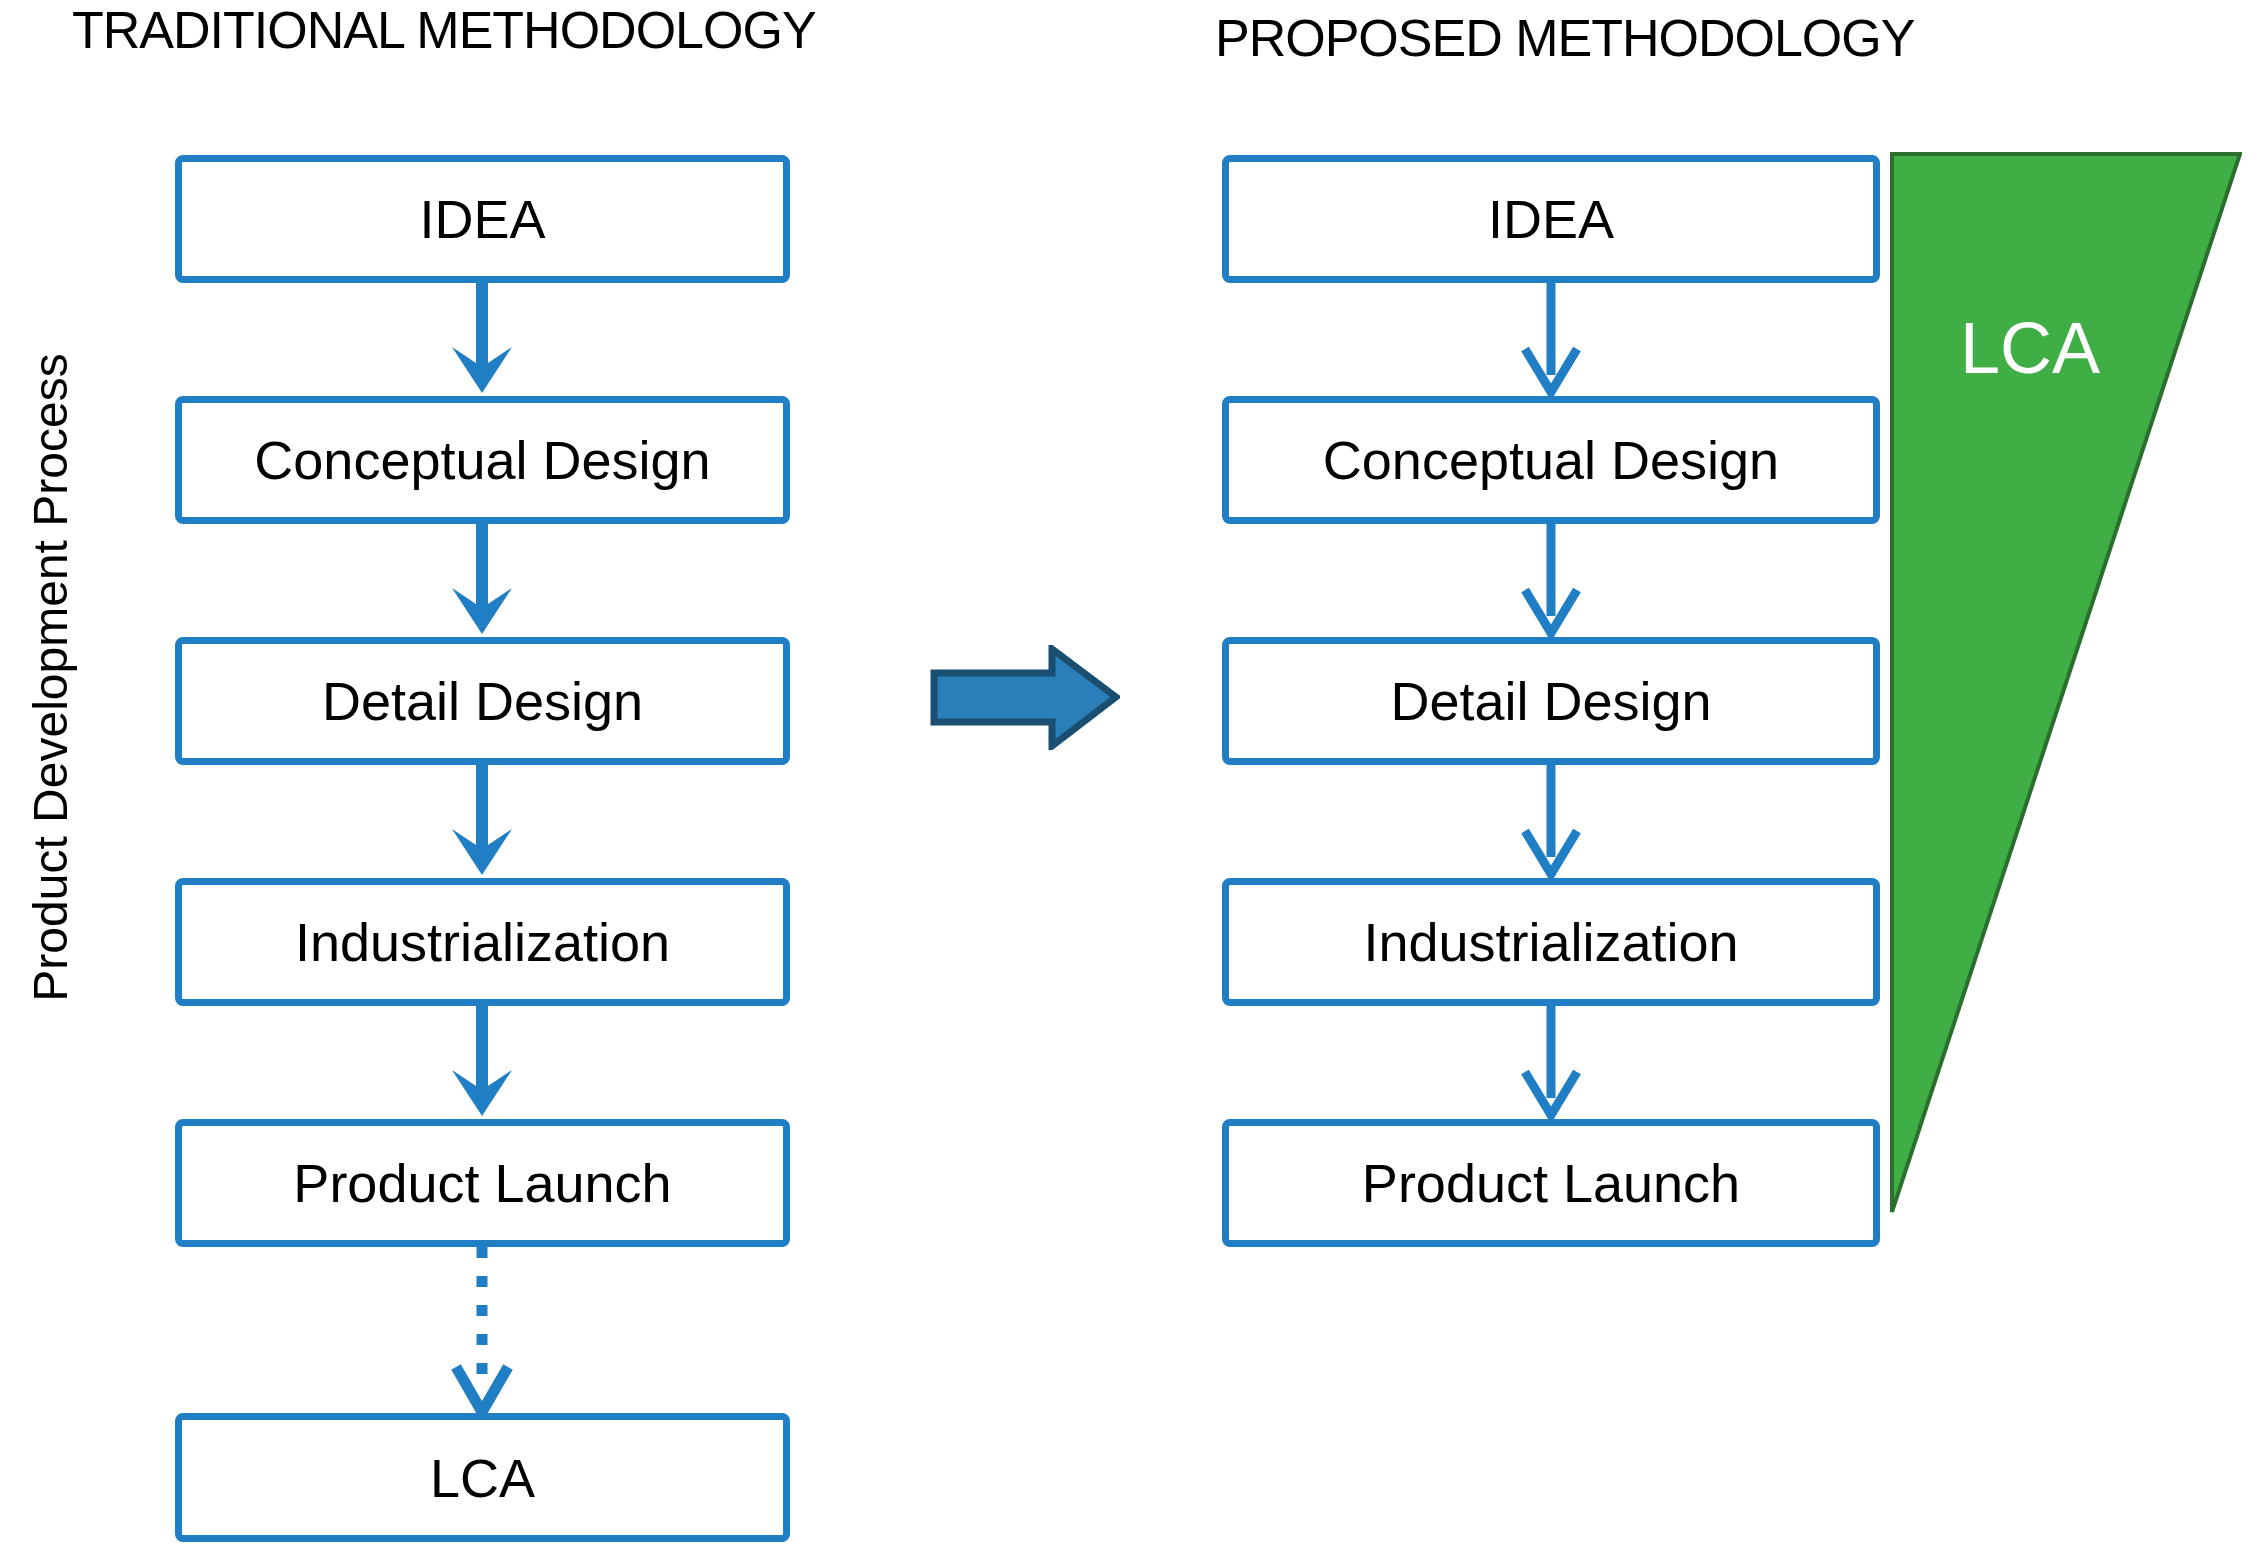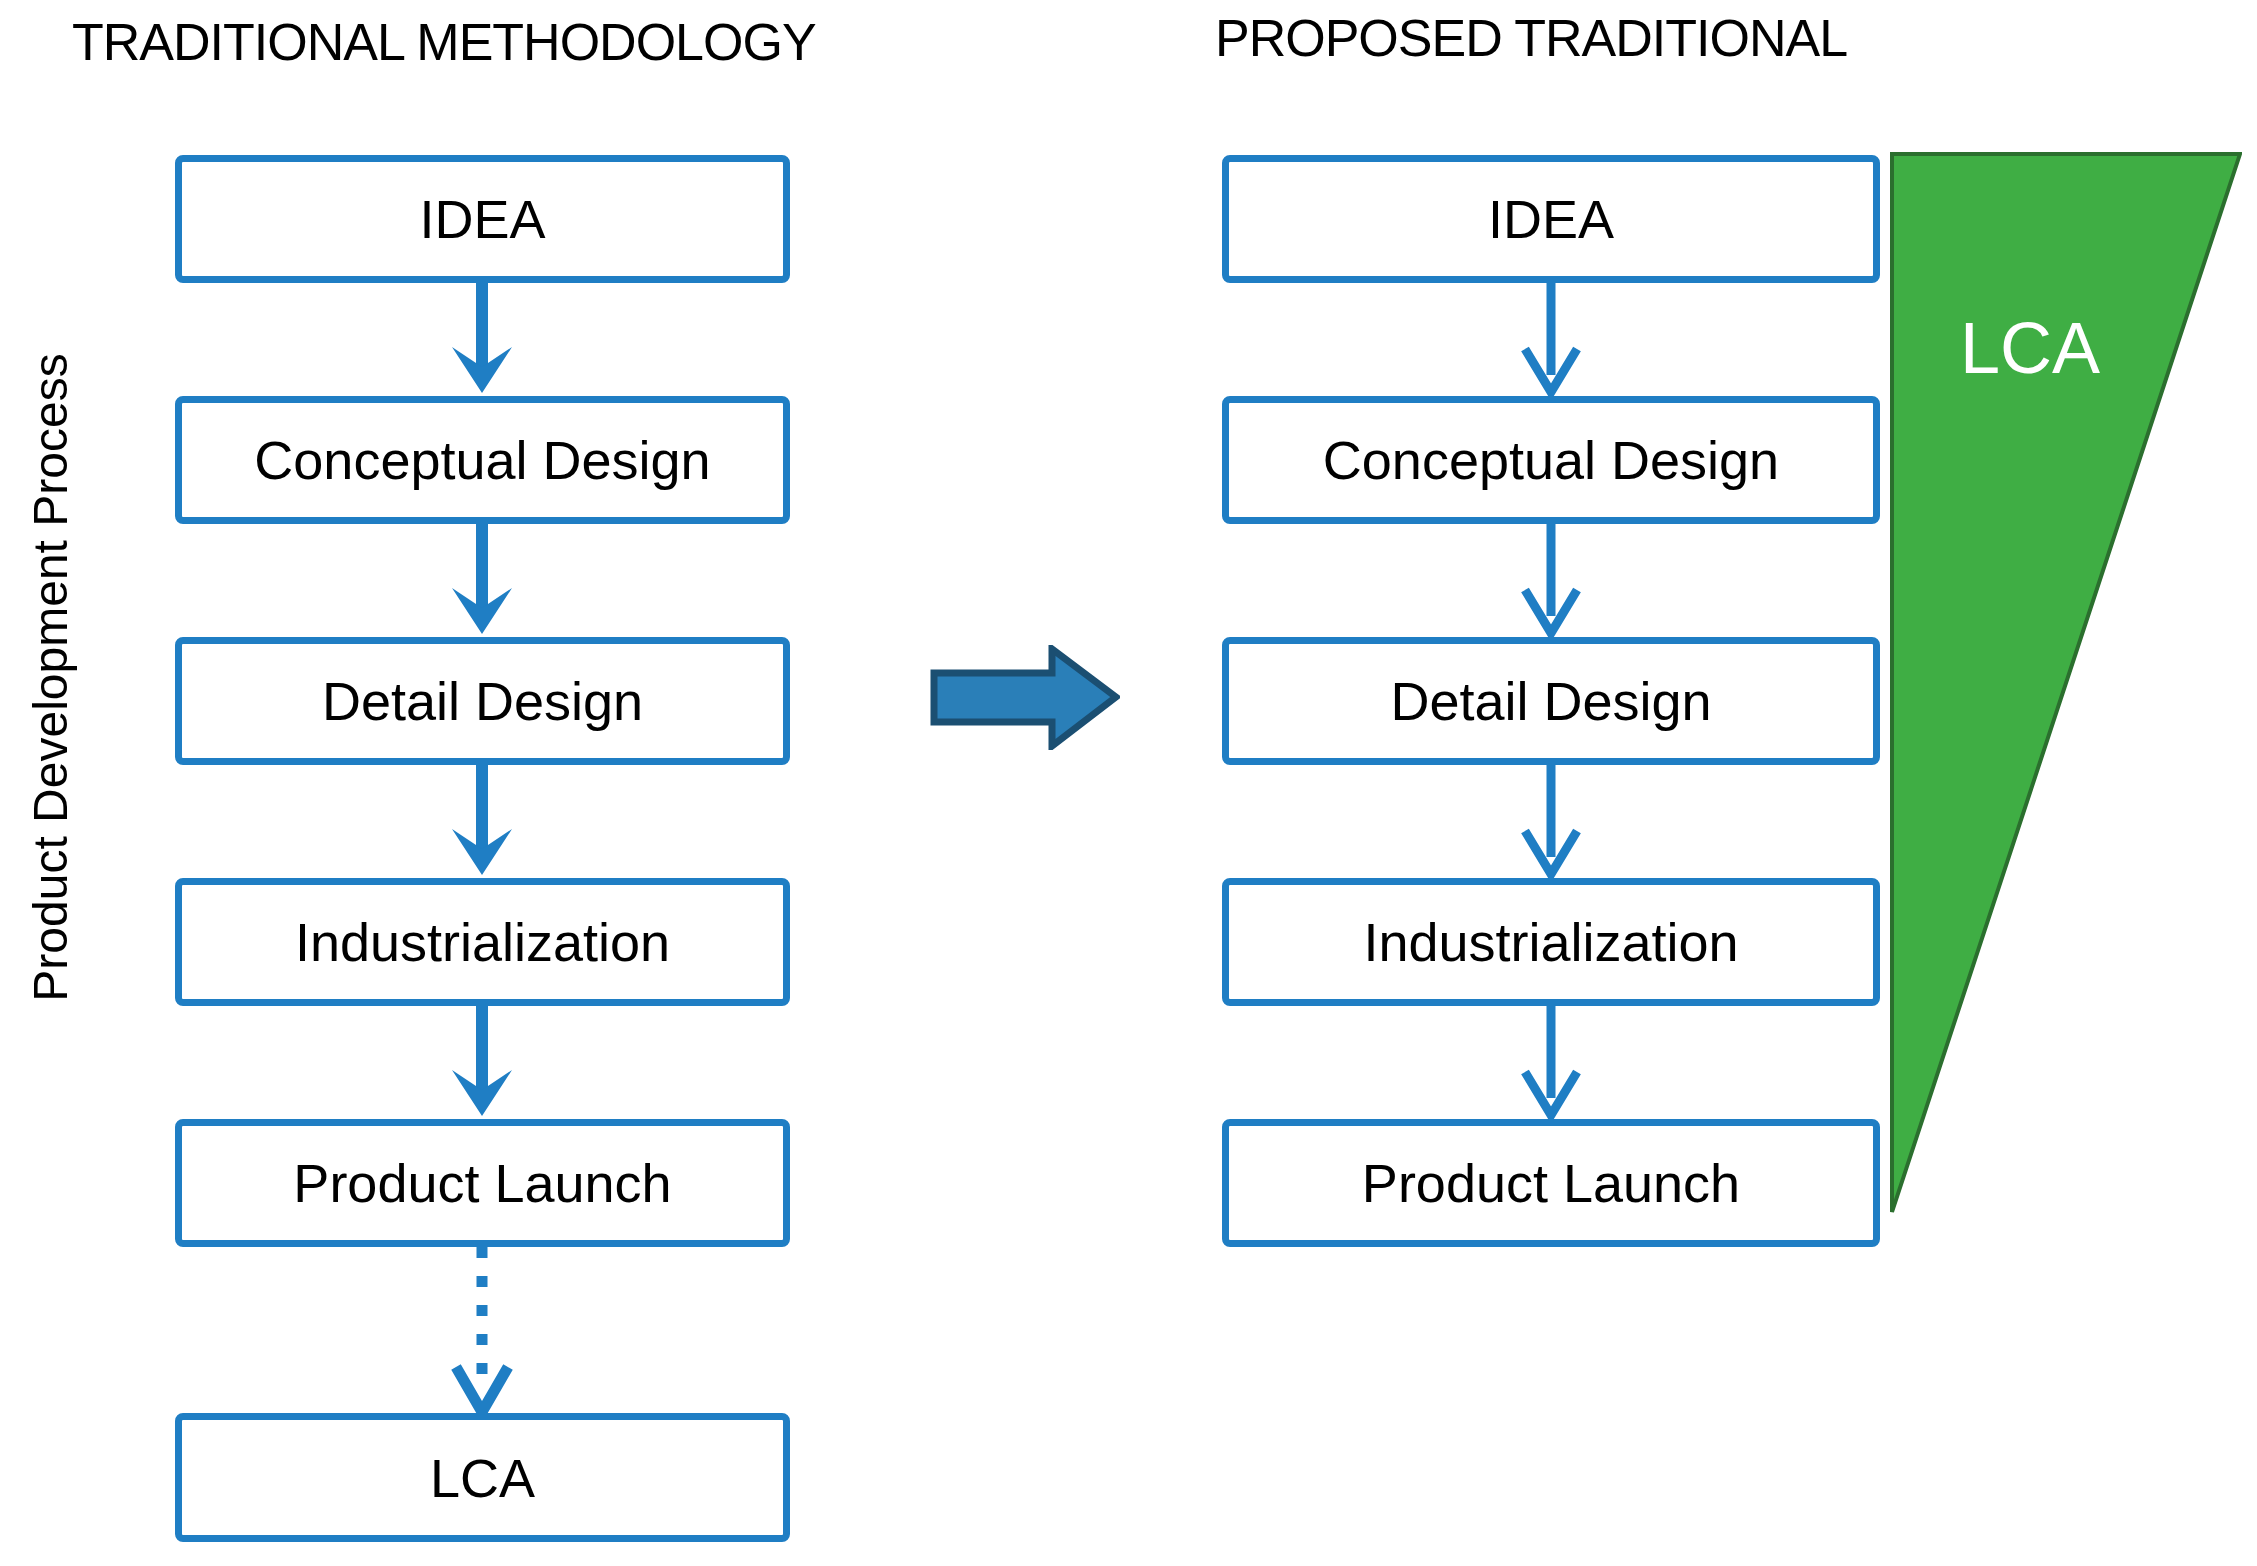--- a/index.html
+++ b/index.html
@@ -19,21 +19,21 @@
   }
   .col-title {
     position: absolute;
     font-size: 52px;
     font-weight: 400;
     color: #000000;
     letter-spacing: -1px;
     white-space: nowrap;
     line-height: 1;
   }
-  #title-traditional { left: 72px;  top: 16px; }
+  #title-traditional { left: 72px;  top: 4px; }
   #title-proposed    { left: 1215px; top: 12px; }
 
   #axis-label {
     position: absolute;
     left: -360px;
     top: 650px;
     width: 820px;
     text-align: center;
     transform: rotate(-90deg);
     transform-origin: center center;
@@ -88,21 +88,21 @@
     height: 105px;
   }
 </style>
 </head>
 <body>
 
 <div id="stage">
 
   <div class="col-title" id="title-traditional">TRADITIONAL METHODOLOGY</div>
 
-  <div class="col-title" id="title-proposed">PROPOSED TRADITIONAL</div>
+  <div class="col-title" id="title-proposed">PROPOSED METHODOLOGY</div>
 
   <div id="axis-label">Product Development Process</div>
 
   <div class="node left" style="top:155px; height:128px;">
     <span>IDEA</span>
   </div>
 
   <svg class="connector" style="left:440px; top:283px; width:84px; height:113px;" viewBox="0 0 84 113">
     <line x1="42" y1="0" x2="42" y2="88" stroke="#1f7ec4" stroke-width="12"></line>
     <path d="M 12 64 L 42 110 L 72 64 L 42 84 Z" fill="#1f7ec4"></path>

